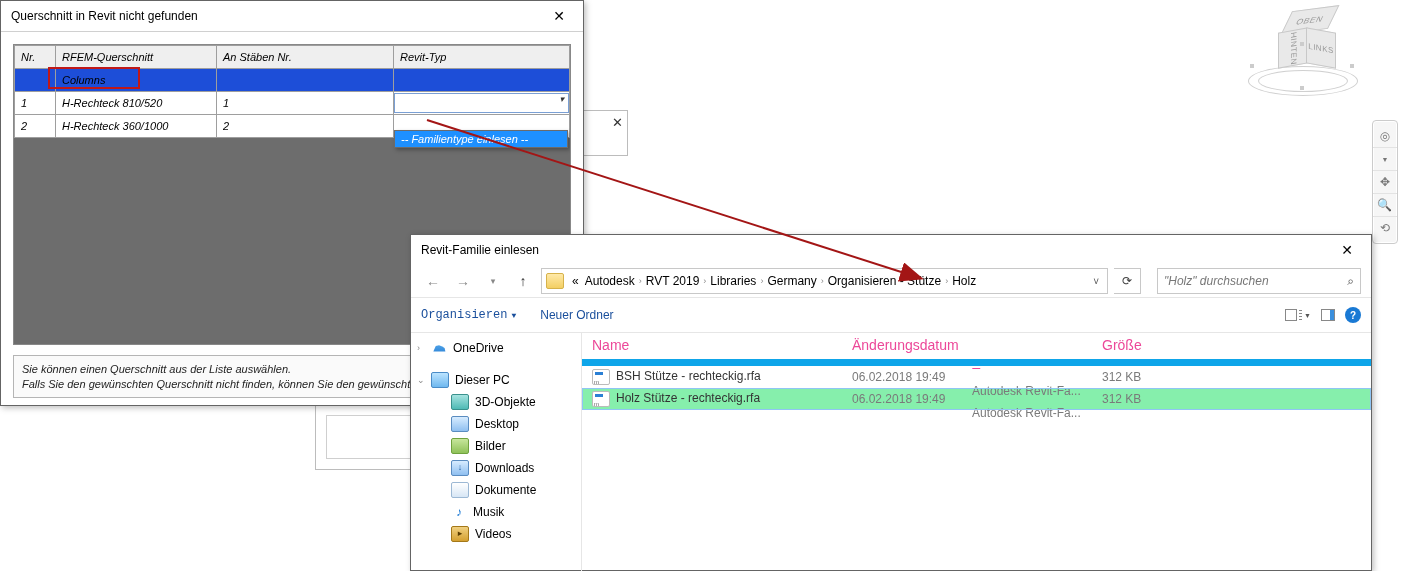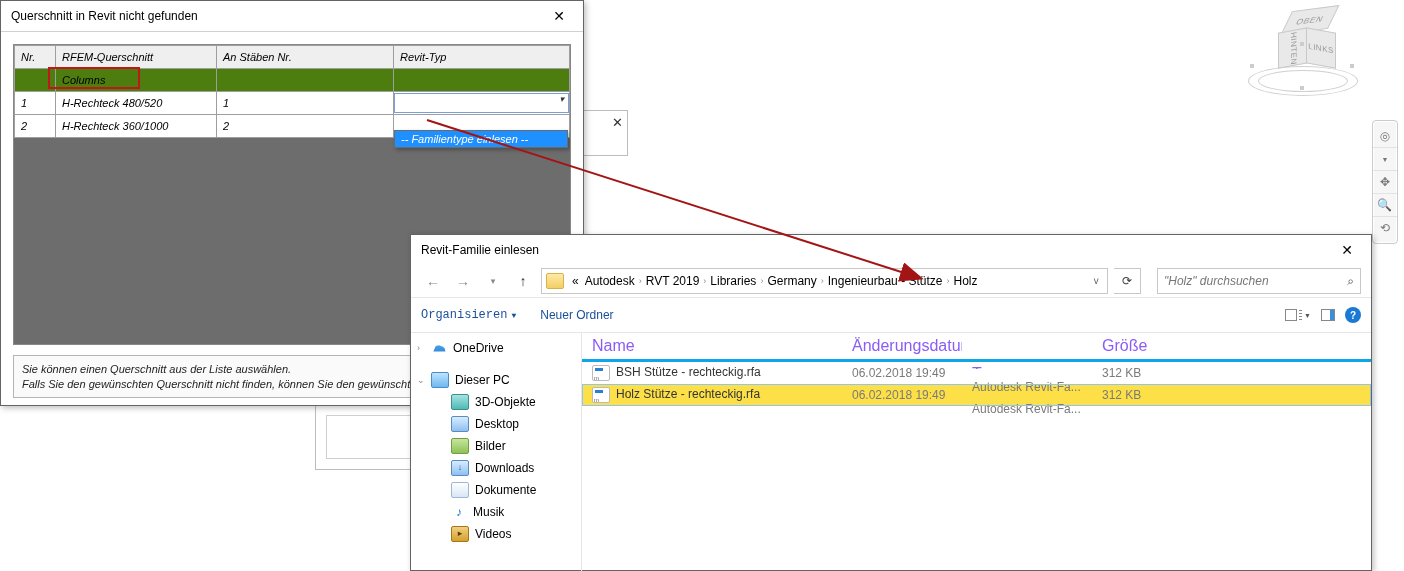--- a/index.html
+++ b/index.html
@@ -158,21 +158,21 @@
     padding: 3px 6px;
     background: #fff;
     text-align: left;
     height: 16px;
   }
   table.grid th {
     background: #efefef;
     font-weight: normal;
   }
   tr.group td {
-    background: #4d7c0f;
+    background: #1d4ed8;
   }
   td.nr, th.nr { width: 28px; }
   th.col-rfem { width: 148px; }
   th.col-stab { width: 164px; }
   th.col-revit { width: auto; }
 
   .revit-sel {
     width: 100%;
     height: 20px;
     border: 1px solid #7a9fd4;
@@ -366,44 +366,44 @@
   .ico.video { background: linear-gradient(#f0d080,#d4a030); border:1px solid #a47818;}
   .ico.video::after { content:"▸"; display:block; text-align:center; font-size:9px; color:#5a3c00; line-height:12px;}
 
   .filelist {
     flex: 1;
     position: relative;
   }
   .fl-head {
     display: flex;
     height: 26px;
-    border-bottom: 3px solid #0ea5e9;
-    color: #8b5cf6;
-    font-size: 16px;
+    border-bottom: 7px solid #0ea5e9;
+    color: #ec4899;
+    font-size: 14px;
   }
   .fl-head > div, .fl-row > div {
     padding: 4px 10px;
     box-sizing: border-box;
     white-space: nowrap;
     overflow: hidden;
   }
   .c-name { width: 260px; }
   .c-date { width: 120px; }
   .c-type { width: 130px; margin-top: 28px; }
   .c-size { width: 90px; text-align: left; }
   .fl-row {
     display: flex;
     height: 22px;
     align-items: center;
     font-size: 12px;
     color: #333;
   }
   .fl-row .c-date, .fl-row .c-type, .fl-row .c-size { color: #7a7a7a; }
   .fl-row.sel {
-    background: #fde047;
+    background: #86efac;
     outline: 1px solid #8fc5f4;
     outline-offset: -1px;
   }
   .rfa-ico {
     width: 16px; height: 14px;
     background: #fff;
     border: 1px solid #bbb;
     border-radius: 2px;
     margin-right: 6px;
     display: inline-block;
@@ -469,21 +469,21 @@
         </thead>
         <tbody>
           <tr class="group">
             <td></td>
             <td>Columns</td>
             <td></td>
             <td></td>
           </tr>
           <tr>
             <td class="nr">1</td>
-            <td>H-Rechteck 480/520</td>
+            <td>H-Rechteck 810/520</td>
             <td>1</td>
             <td style="padding:0;">
               <div class="revit-sel">
                 <span class="chev">▾</span>
               </div>
             </td>
           </tr>
           <tr>
             <td class="nr">2</td>
             <td>H-Rechteck 360/1000</td>
@@ -517,21 +517,21 @@
       <span class="folder-ico"></span>
       <span class="crumb">«</span>
       <span class="crumb">Autodesk</span>
       <span class="sep">›</span>
       <span class="crumb">RVT 2019</span>
       <span class="sep">›</span>
       <span class="crumb">Libraries</span>
       <span class="sep">›</span>
       <span class="crumb">Germany</span>
       <span class="sep">›</span>
-      <span class="crumb">Ingenieurbau - Stütze</span>
+      <span class="crumb">Organisieren - Stütze</span>
       <span class="sep">›</span>
       <span class="crumb">Holz</span>
       <span class="end-chev">˅</span>
     </div>
     <div class="refresh">⟳</div>
     <div class="searchbox">
       <span class="ph">"Holz" durchsuchen</span>
       <span class="mag">⌕</span>
     </div>
   </div>

